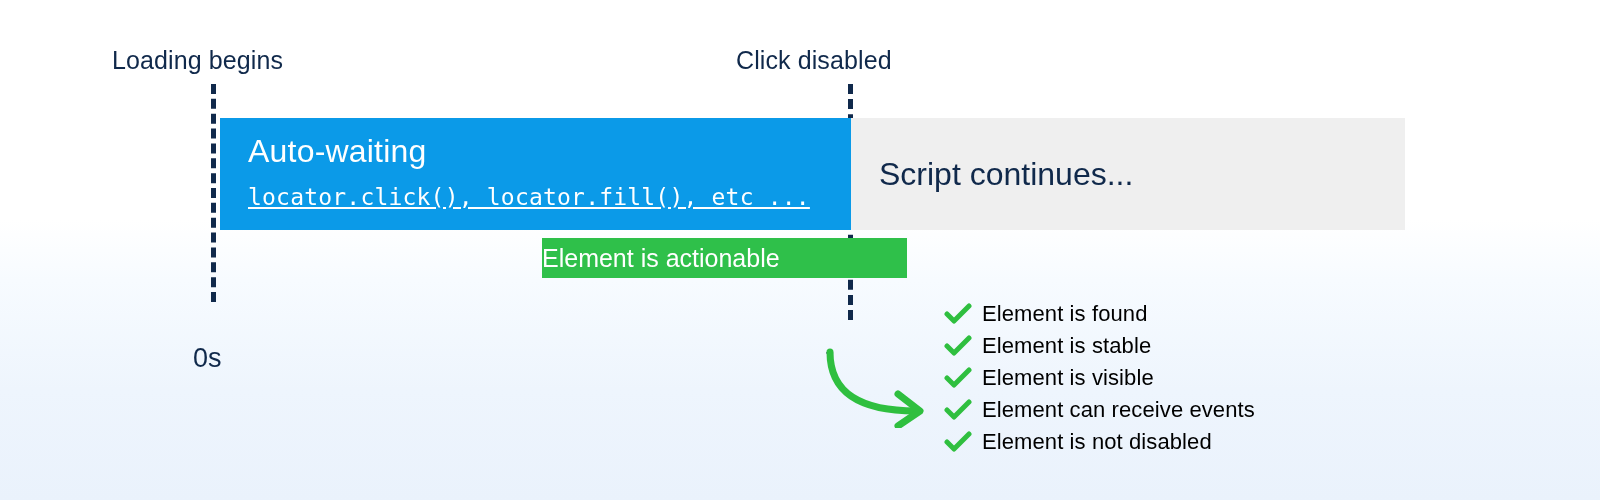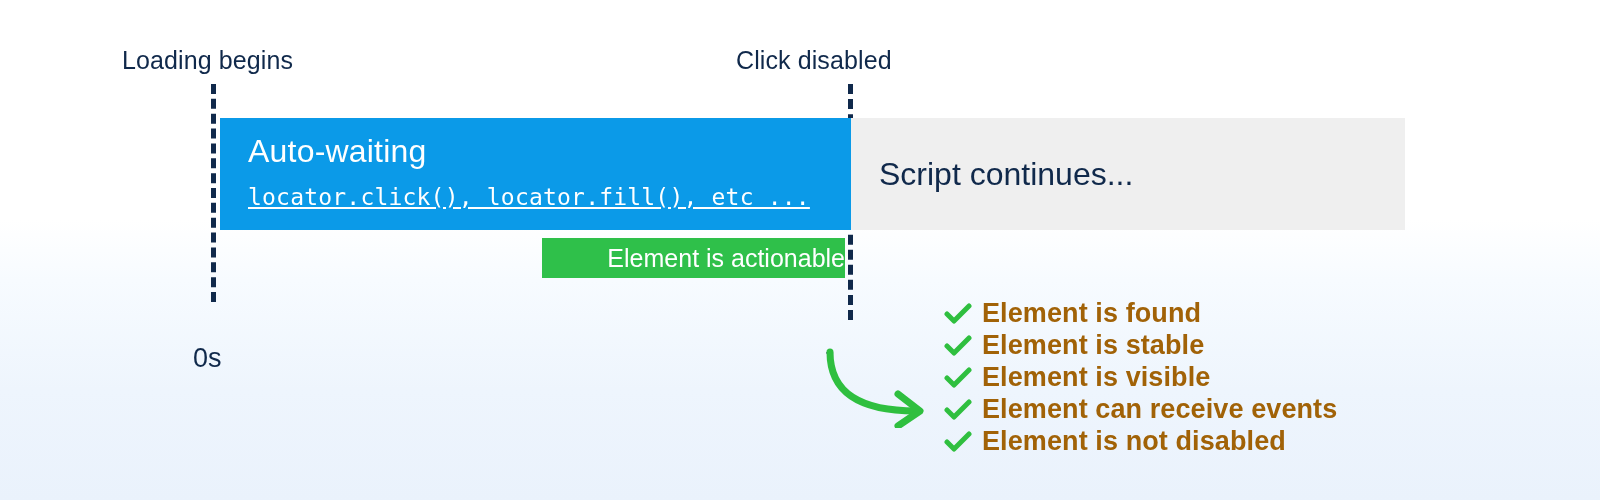--- a/index.html
+++ b/index.html
@@ -23,21 +23,21 @@
   .abs { position:absolute; }
 
   
   .tl-label {
     font-size:25px;
     color:#10294b;
     letter-spacing:0.1px;
     white-space:nowrap;
     line-height:1;
   }
-  #label-loading { left:122px; top:48px; }
+  #label-loading { left:112px; top:48px; }
   #label-click   { left:736px; top:48px; }
 
   
   .marker {
     width:0;
     border-left:5px dashed #10294b;
   }
   #marker-start { left:211px; top:84px;  height:218px; }
   #marker-click { left:848px; top:84px;  height:236px; }
 
@@ -86,25 +86,25 @@
   }
   #bar-script .bar-title {
     font-size:32px;
     color:#10294b;
     line-height:1;
   }
 
   
   #badge-actionable {
     left:542px; top:238px;
-    width:303px; height:40px;
+    width:365px; height:40px;
     background:#2fc04a;
     display:flex;
     align-items:center;
-    justify-content:flex-end;
+    justify-content:flex-start;
   }
   #badge-actionable .badge-text {
     font-size:25px;
     color:#ffffff;
     line-height:1;
     white-space:nowrap;
   }
 
   
   #arrow-curve { left:824px; top:348px; width:110px; height:80px; }
@@ -121,23 +121,23 @@
     align-items:center;
     height:31px;
     gap:10px;
   }
   .check-icon {
     width:28px; height:24px;
     flex:0 0 28px;
     display:block;
   }
   .check-text {
-    font-size:27px;
-    font-weight:bold;
-    color:#a16207;
+    font-size:22px;
+    font-weight:normal;
+    color:#000000;
     line-height:1;
     white-space:nowrap;
     letter-spacing:0.1px;
   }
 </style>
 </head>
 <body>
 
 <div class="abs tl-label" id="label-loading">Loading begins</div>
 

